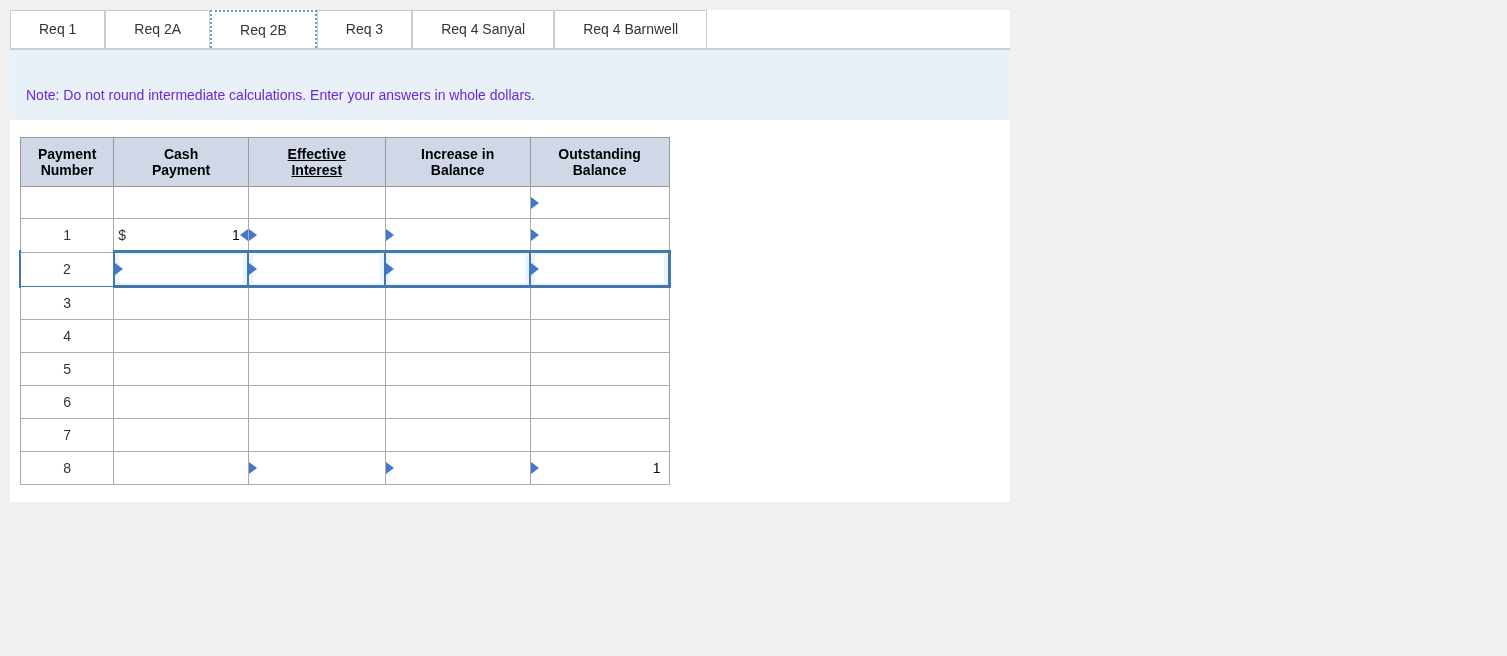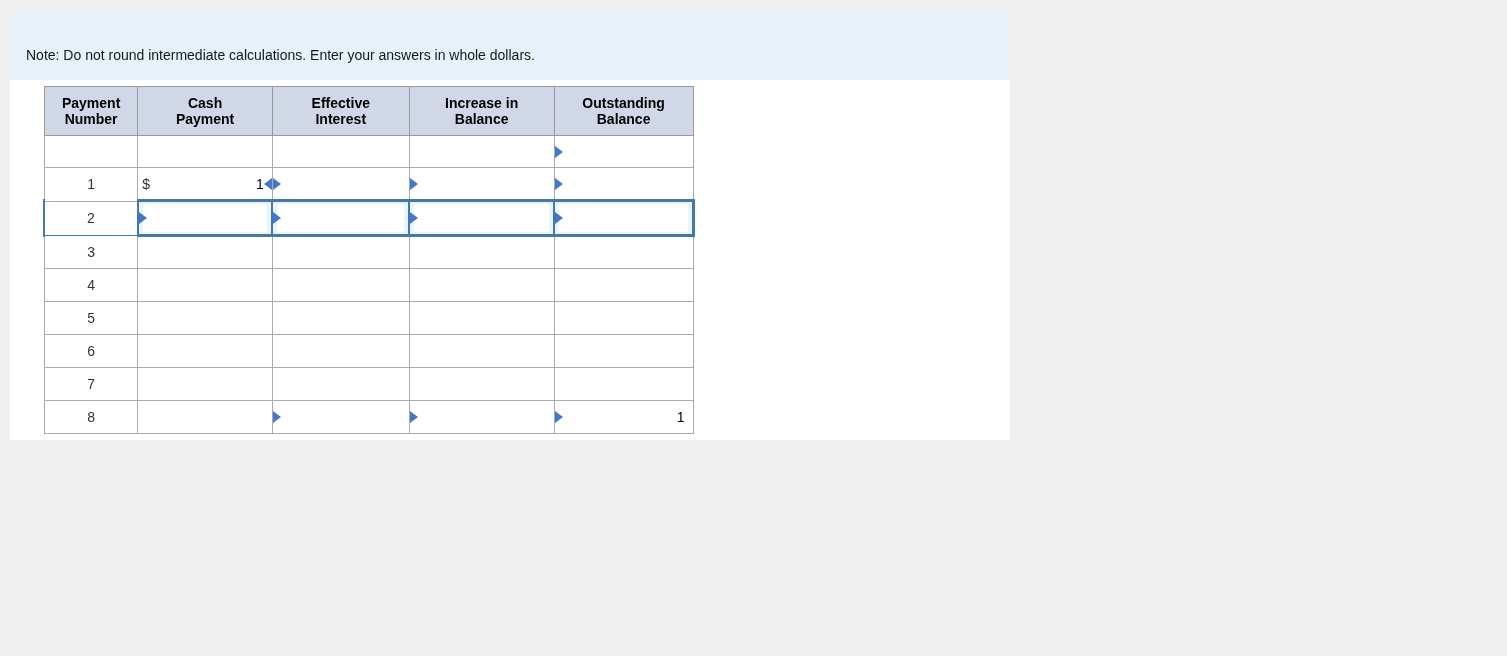--- a/index.html
+++ b/index.html
@@ -39,27 +39,26 @@
 
     
     .info-box {
       background: #e8f0f8;
       padding: 14px 16px;
       font-size: 14px;
       line-height: 1.5;
       color: #222;
     }
     .info-box .note {
-      color: #0f172a;
+      color: #6d28d9;
     }
 
     
     .table-area {
-      padding: 6px 10px;
-      margin-left: 24px;
+      padding: 17px 10px;
     }
     table {
       border-collapse: collapse;
       width: 650px;
     }
     thead th {
       background: #d0d8e8;
       font-weight: bold;
       font-size: 14px;
       padding: 8px 10px;
@@ -140,33 +139,41 @@
     .totals-label {
       text-align: center;
       font-weight: normal;
     }
   </style>
 </head>
 <body>
 
 <div class="container">
 
+  <div class="tabs">
+    <div class="tab">Req 1</div>
+    <div class="tab">Req 2A</div>
+    <div class="tab active">Req 2B</div>
+    <div class="tab">Req 3</div>
+    <div class="tab">Req 4 Sanyal</div>
+    <div class="tab">Req 4 Barnwell</div>
+  </div>
 
   <div class="info-box">
     <br>
     <span class="note">Note: Do not round intermediate calculations. Enter your answers in whole dollars.</span>
   </div>
 
   <div class="table-area">
     <table>
       <thead>
         <tr>
           <th style="width:90px;">Payment<br>Number</th>
           <th style="width:130px;">Cash<br>Payment</th>
-          <th style="width:132px;">Effective<br>Interest</th>
+          <th style="width:132px;text-decoration:underline;">Effective<br>Interest</th>
           <th style="width:140px;">Increase in<br>Balance</th>
           <th style="width:134px;">Outstanding<br>Balance</th>
         </tr>
       </thead>
       <tbody>
 
         <tr>
           <td class="payment-num"></td>
           <td class="input-cell"></td>
           <td class="input-cell"></td>

